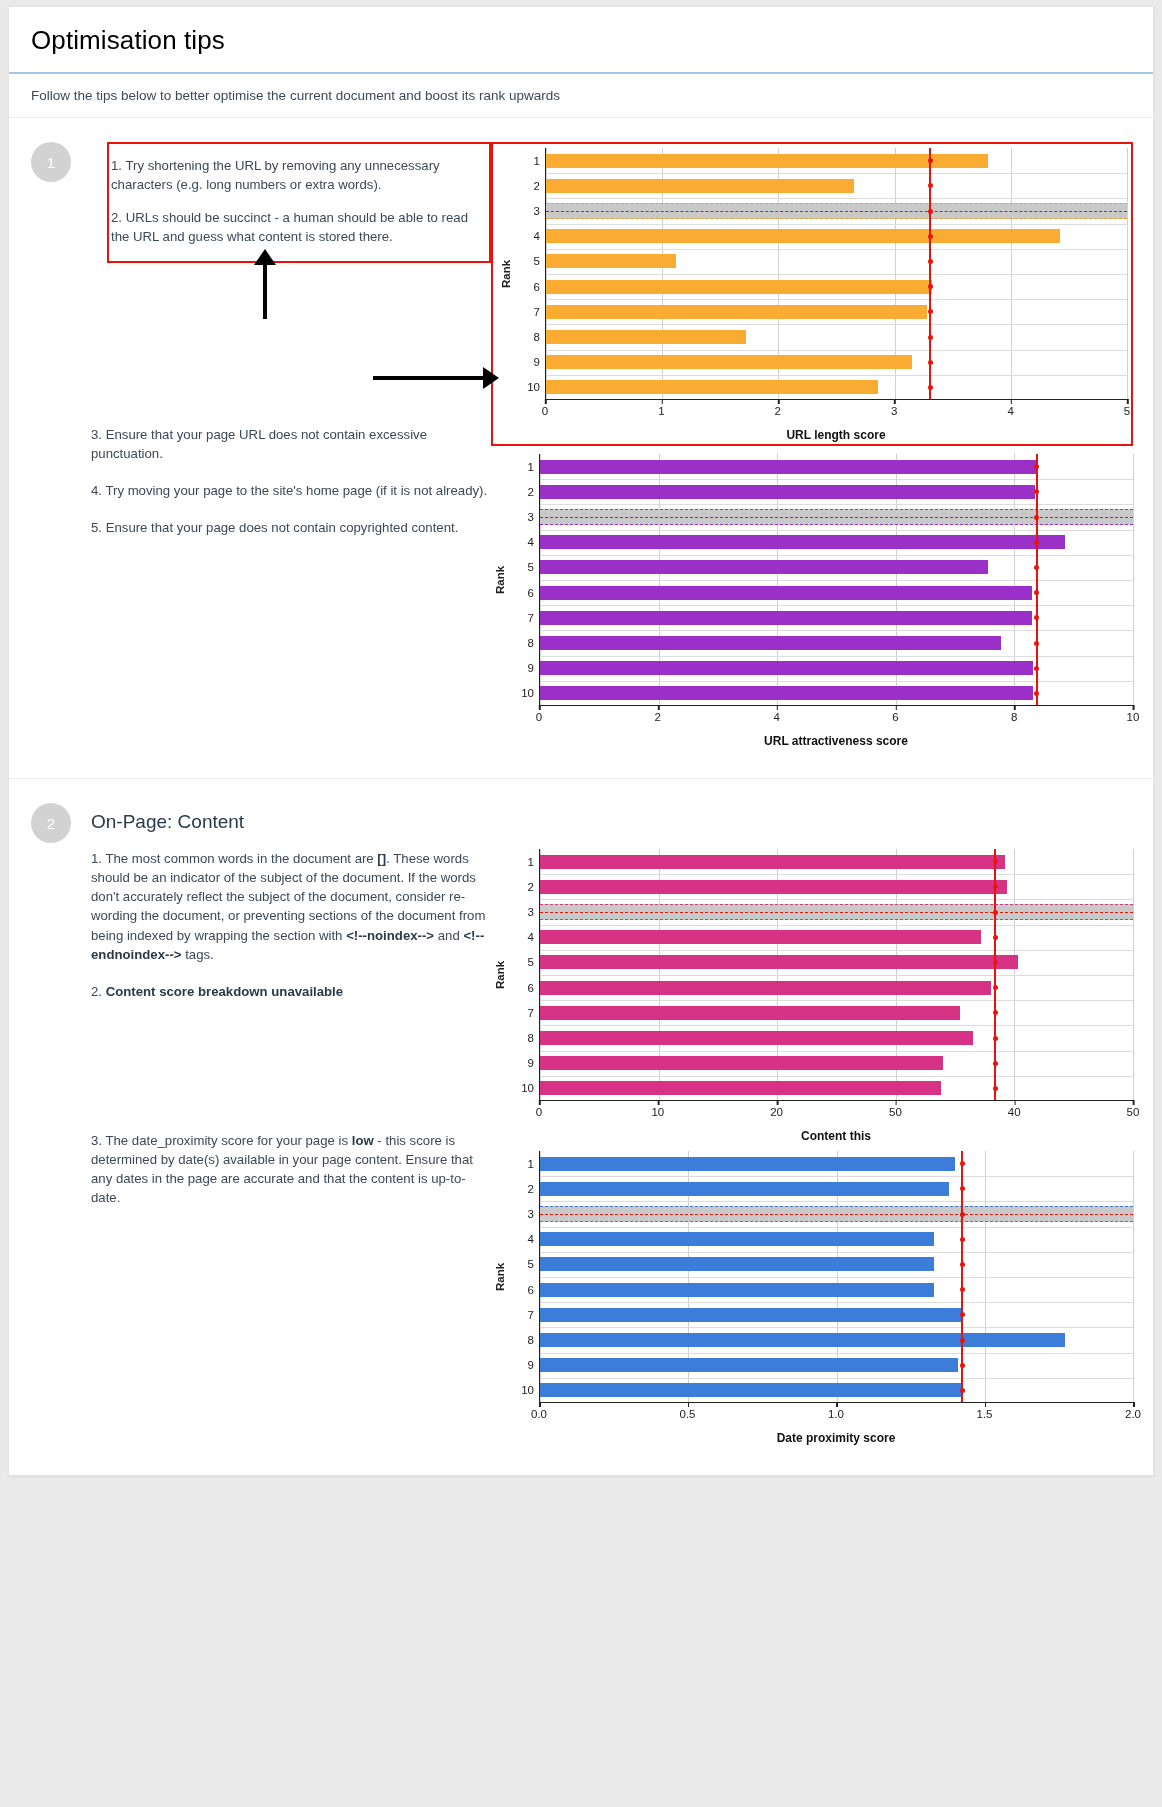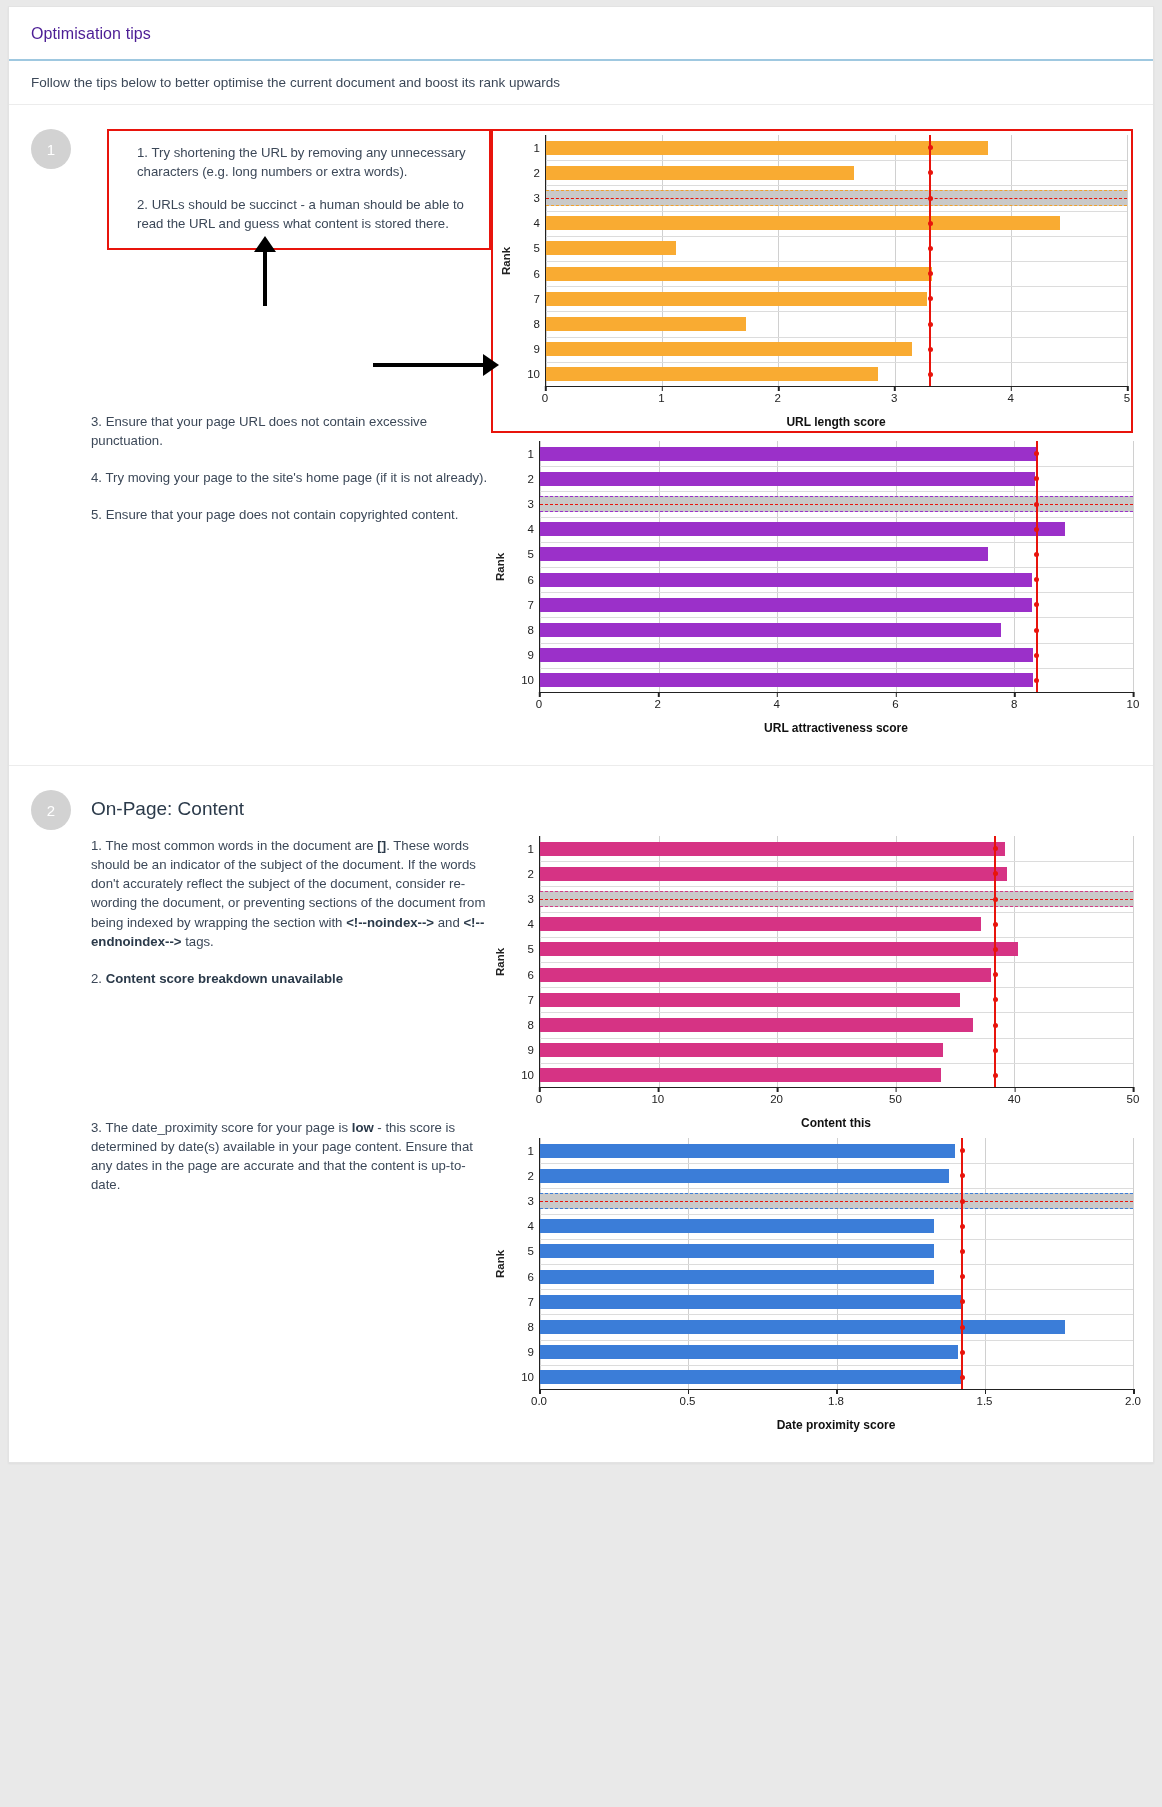--- a/index.html
+++ b/index.html
@@ -23,23 +23,23 @@
     border:1px solid #e3e3e3;
     box-shadow:0 1px 2px rgba(0,0,0,.05);
   }
   
   .card-head{
     padding:18px 22px 16px 22px;
     border-bottom:2px solid #9fc8e0;
   }
   .card-head h1{
     margin:0;
-    font-size:16px;
+    font-size:26px;
     font-weight:400;
-    color:#4c1d95;
+    color:#000000;
     letter-spacing:.1px;
   }
   .card-sub{
     padding:14px 22px 14px 22px;
     font-size:13.5px;
     color:#3c4858;
     border-bottom:1px solid #ececec;
   }
   
   .section{
@@ -66,21 +66,21 @@
     font-size:19px;font-weight:400;color:#2b3a4a;
     margin:8px 0 16px 0;
   }
   .sec-columns{display:flex;align-items:flex-start;}
   .col-left{width:400px;flex:0 0 400px;}
   .col-right{flex:1 1 auto;}
 
   
   .tipbox{
     border:2px solid #e8140c;
-    padding:12px 14px 10px 28px;
+    padding:12px 14px 10px 2px;
     margin-left:16px;
     margin-bottom:0;
   }
   .tip{
     font-size:13.2px;
     line-height:1.45;
     color:#3c4858;
     margin:0 0 14px 0;
   }
   .tip:last-child{margin-bottom:4px;}
@@ -596,21 +596,21 @@
                       <div class="errdot" style="left: 71%; top: 136.1px;"></div>
                       <div class="errdot" style="left: 71%; top: 161.3px;"></div>
                       <div class="errdot" style="left: 71%; top: 186.5px;"></div>
                       <div class="errdot" style="left: 71%; top: 211.7px;"></div>
                       <div class="errdot" style="left: 71%; top: 236.9px;"></div>
                     </div>
                   </div>
                   <div class="xaxis">
                     <div class="xt" style="left: 0%;">0.0</div>
                     <div class="xt" style="left: 25%;">0.5</div>
-                    <div class="xt" style="left: 50%;">1.8</div>
+                    <div class="xt" style="left: 50%;">1.0</div>
                     <div class="xt" style="left: 75%;">1.5</div>
                     <div class="xt" style="left: 100%;">2.0</div>
                   </div>
                   <div class="xtitle">Date proximity score</div>
                 </div>
               </div>
           </div>
         </div>
       </div>
     </div>

